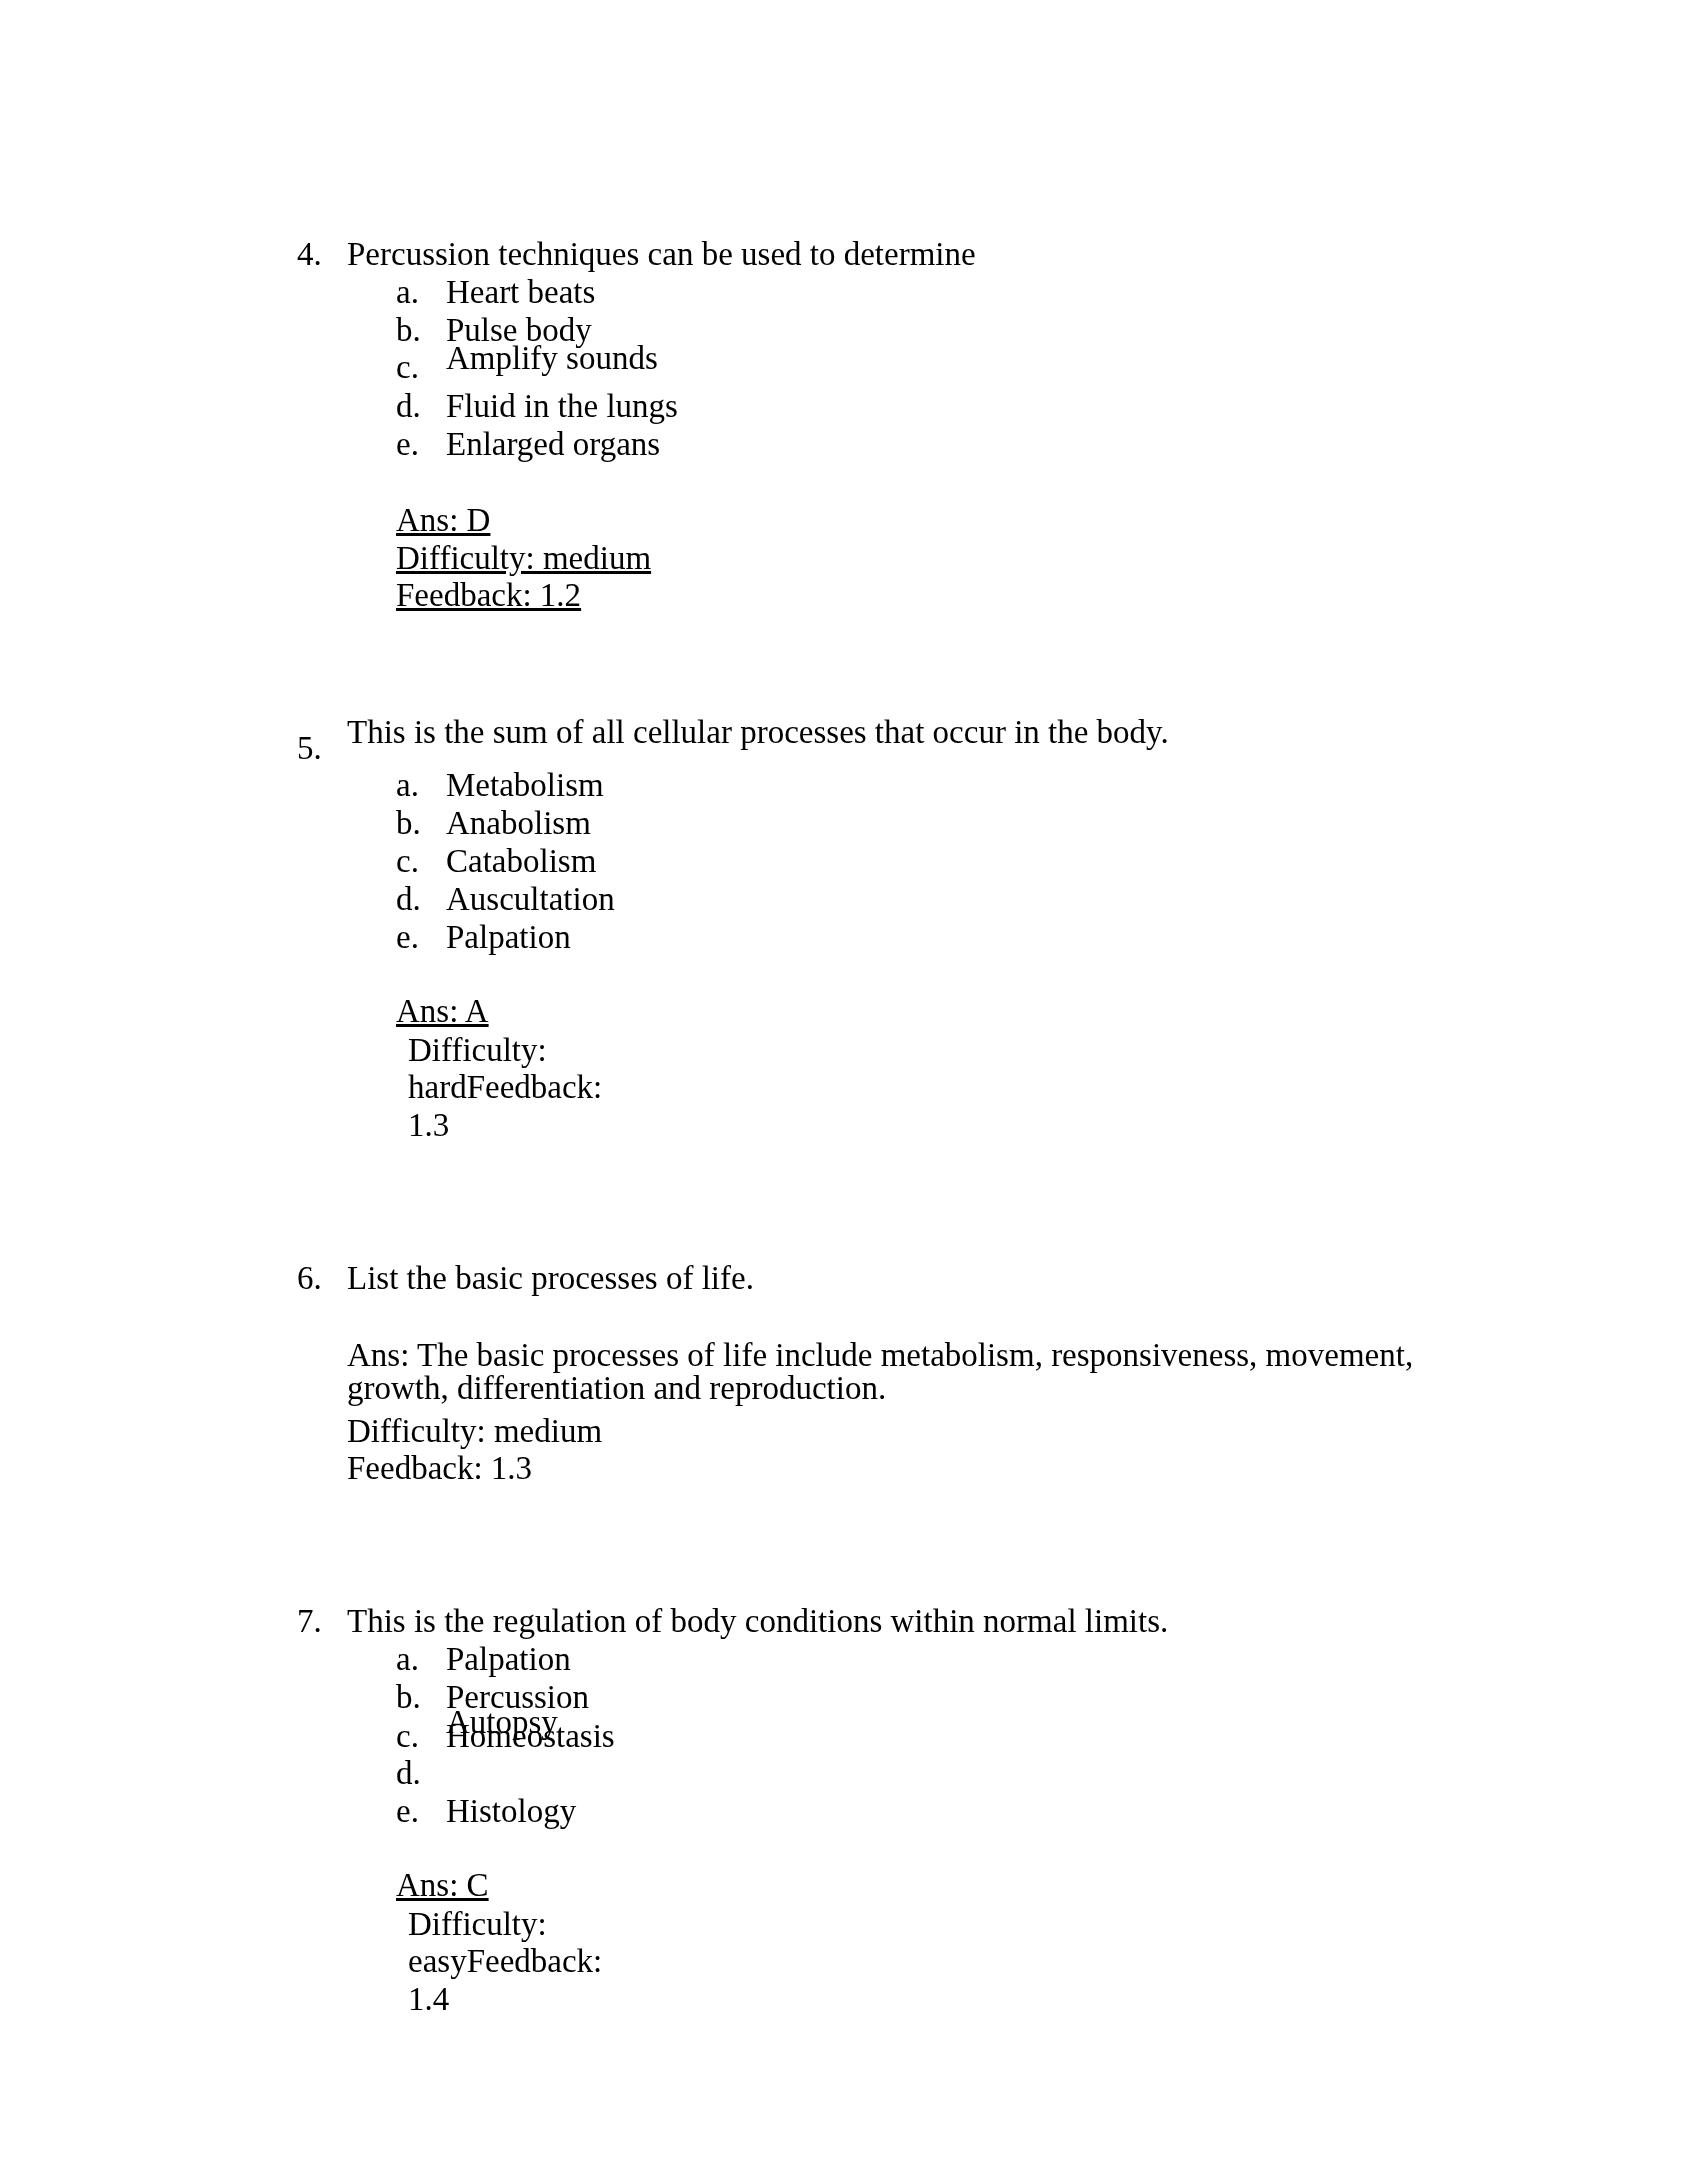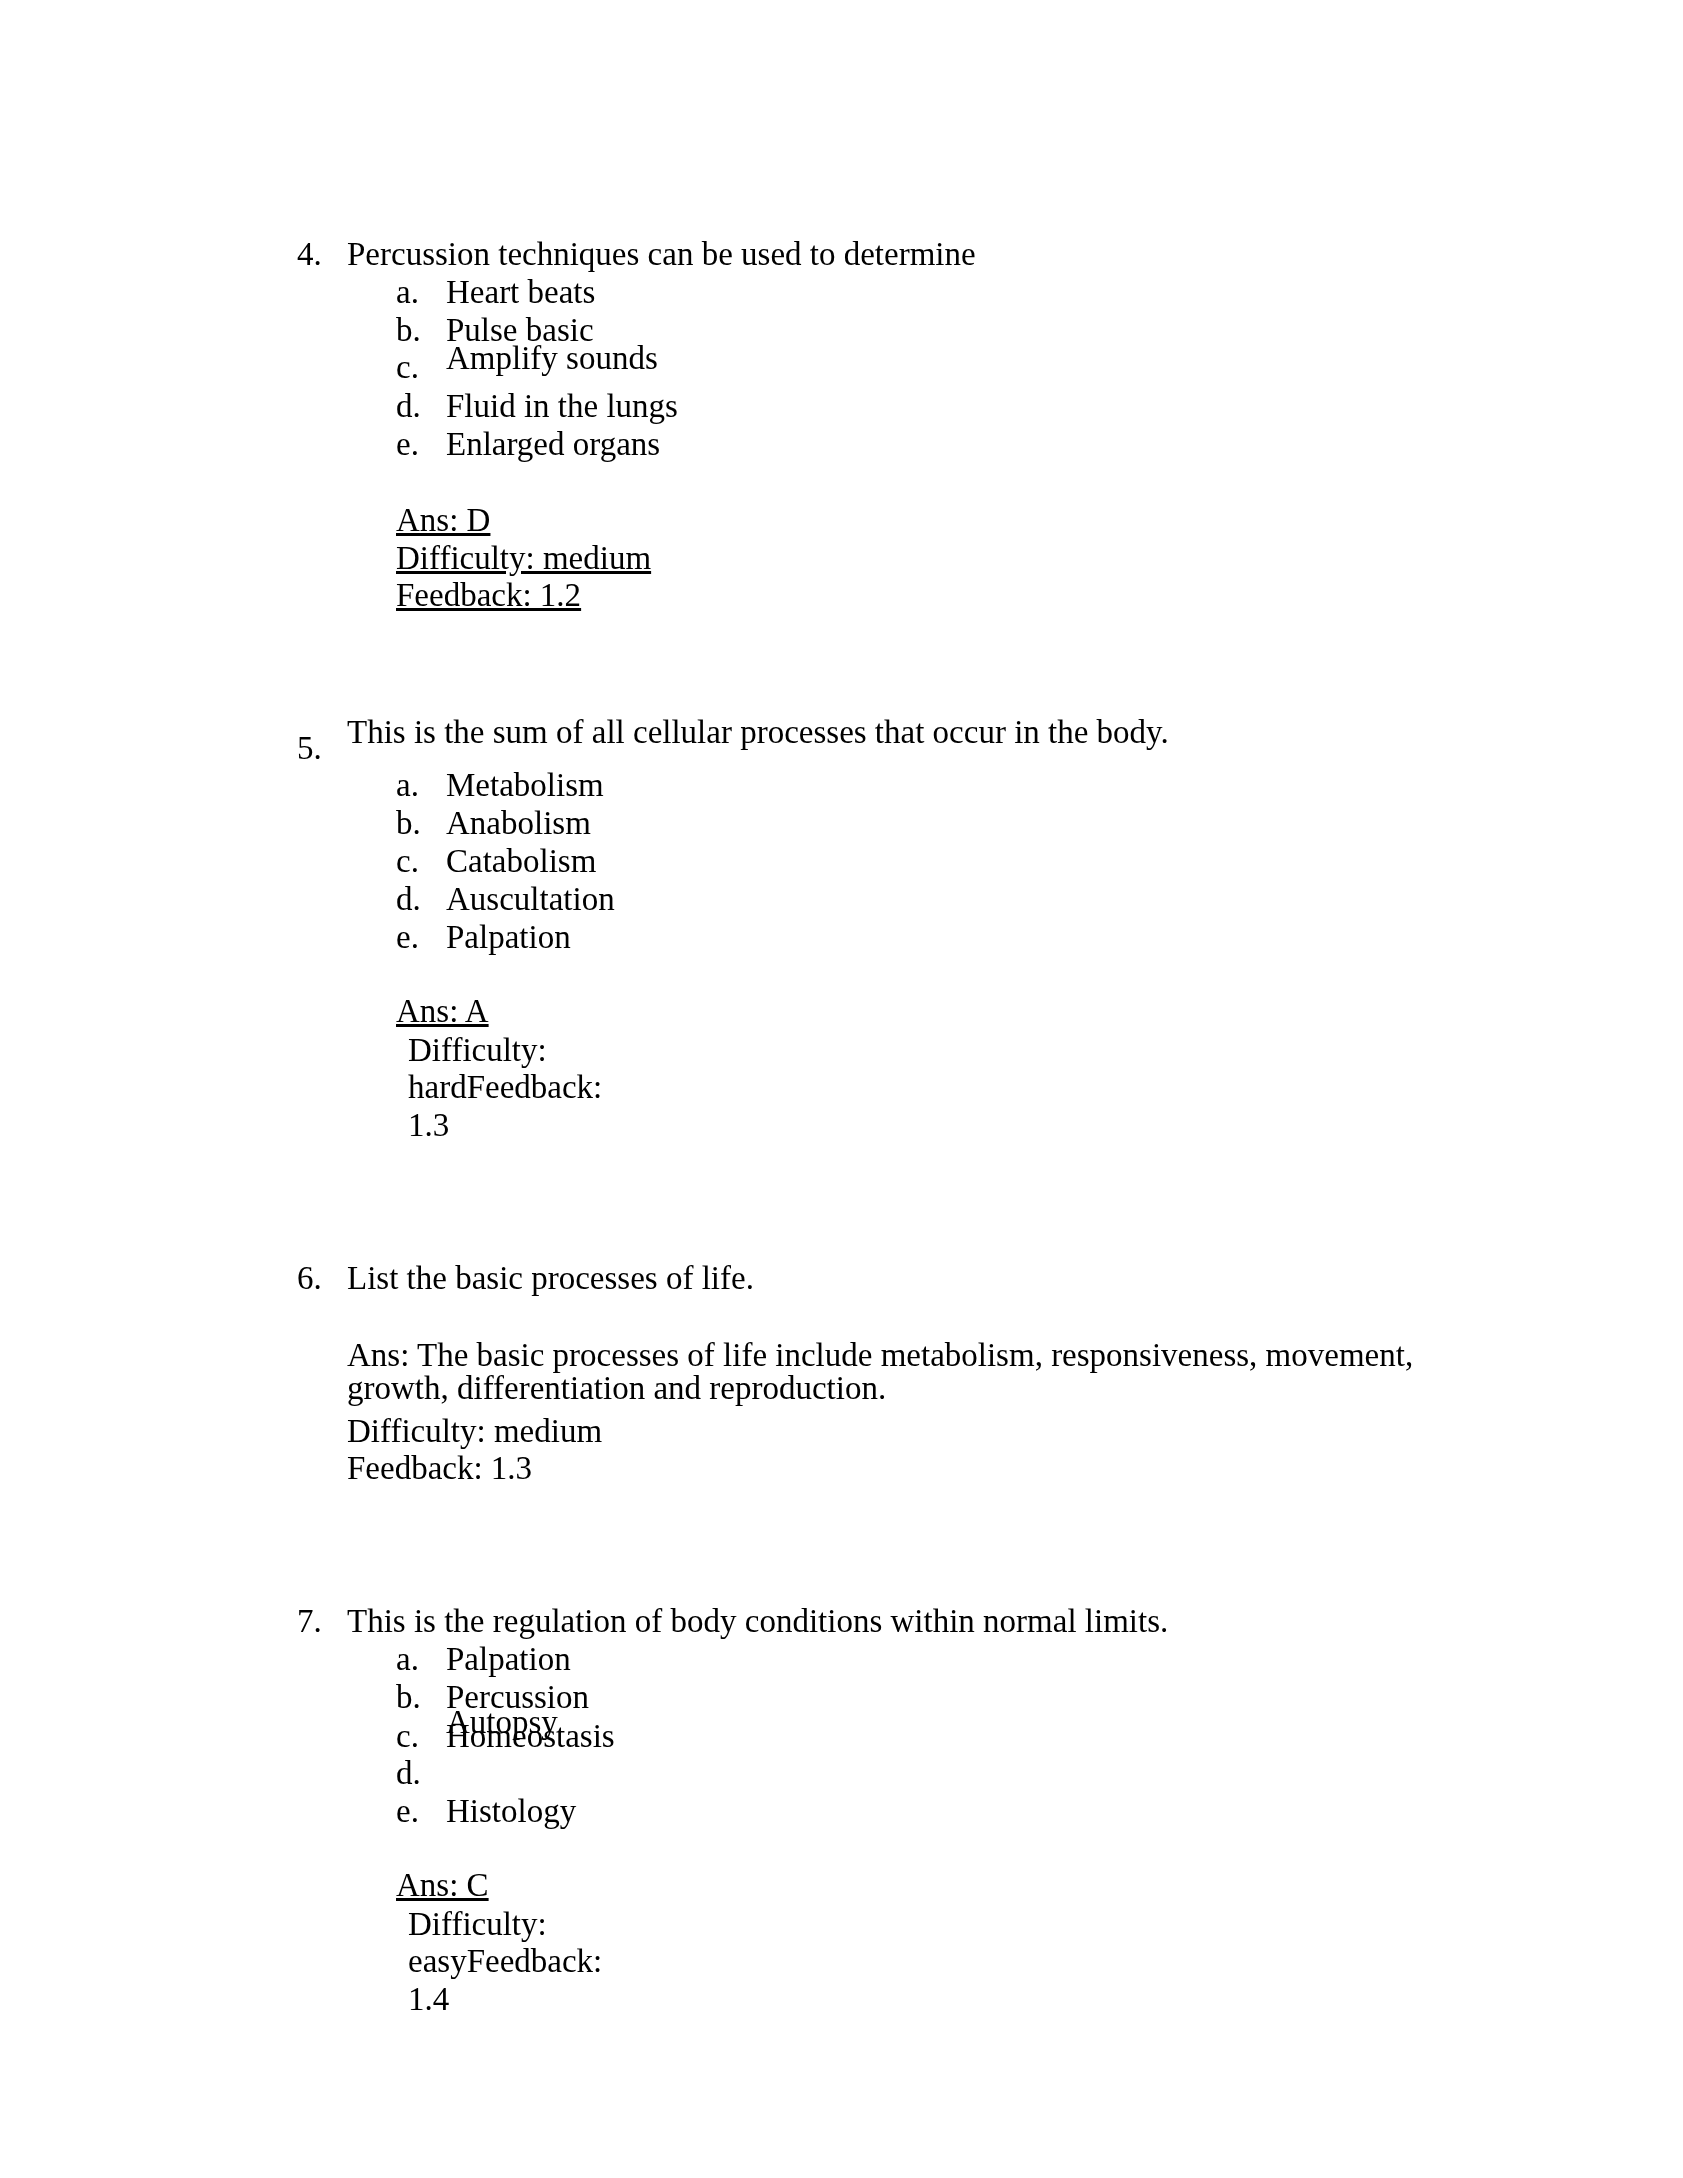--- a/index.html
+++ b/index.html
@@ -23,21 +23,21 @@
 
 <div class="page">
 
   <div>
     <span class="ln qnum" style="top:238px">4.</span>
     <span class="ln qtext" style="top:238px">Percussion techniques can be used to determine</span>
     <div>
       <span class="ln optlbl" style="top:276px">a.</span>
       <span class="ln opttext" style="top:276px">Heart beats</span>
       <span class="ln optlbl" style="top:314px">b.</span>
-      <span class="ln opttext" style="top:314px">Pulse basic</span>
+      <span class="ln opttext" style="top:314px">Pulse body</span>
       <span class="ln optlbl" style="top:351px">c.</span>
       <span class="ln opttext" style="top:342px">Amplify sounds</span>
       <span class="ln optlbl" style="top:390px">d.</span>
       <span class="ln opttext" style="top:390px">Fluid in the lungs</span>
       <span class="ln optlbl" style="top:428px">e.</span>
       <span class="ln opttext" style="top:428px">Enlarged organs</span>
     </div>
     <div>
       <span class="ln meta" style="top:504px">Ans: D</span>
       <span class="ln meta" style="top:542px">Difficulty: medium</span>

